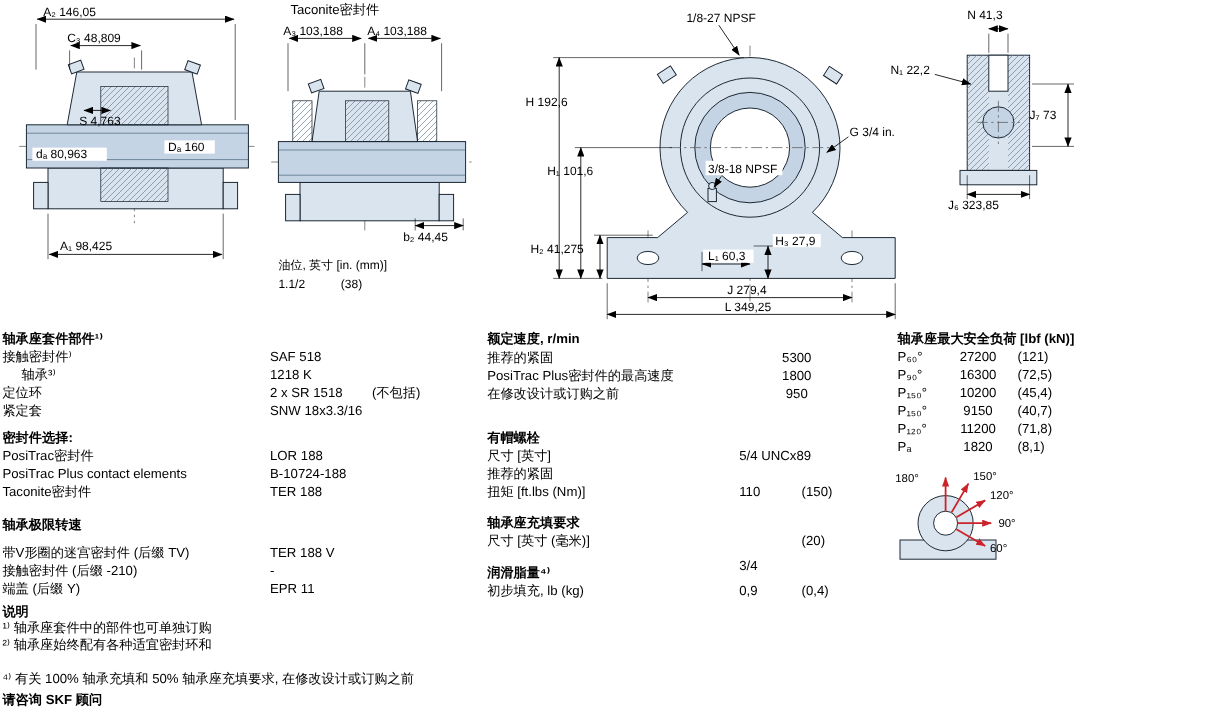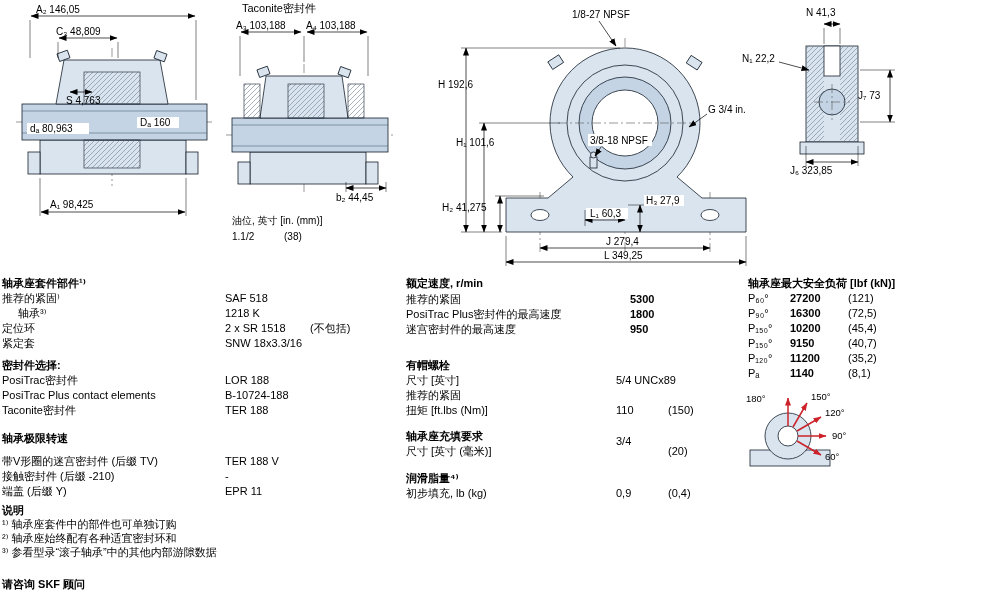--- a/index.html
+++ b/index.html
@@ -1,20 +1,20 @@
 <!DOCTYPE html>
 <html><head>
 <meta charset="utf-8">
 <style>
   html,body{margin:0;padding:0;background:#fff;}
   .page{position:relative;width:1005px;height:600px;background:#fff;overflow:hidden;
         font-family:"Liberation Sans","DejaVu Sans",sans-serif;color:#000;}
   .t{position:absolute;font-size:11px;line-height:1.1;white-space:nowrap;}
   .b{font-weight:bold;}
-  .ra{text-align:left;font-weight:bold;}
+  .ra{text-align:center;}
   svg text{font-family:"Liberation Sans","DejaVu Sans",sans-serif;font-size:10px;fill:#000;}
   svg text.tt{font-size:11px;}
   svg text.sm{font-size:9.5px;}
   .part{fill:#d9e4ef;stroke:#14202c;stroke-width:0.8;}
   .part2{fill:#c5d4e4;stroke:#14202c;stroke-width:0.8;}
   .bore{fill:#ffffff;stroke:#14202c;stroke-width:0.8;}
   .ring{fill:none;stroke:#14202c;stroke-width:0.8;}
   .hatched{fill:url(#hatch);stroke:#14202c;stroke-width:0.6;}
   .hatchonly{fill:url(#hatch);stroke:none;}
   .thin{stroke:#33506a;stroke-width:0.5;}
@@ -200,21 +200,21 @@
     <line class="rarr" x1="58" y1="48" x2="86" y2="48"></line>
     <line class="rarr" x1="57" y1="53" x2="81" y2="67"></line>
     <text class="sm" x="6" y="14">180°</text>
     <text class="sm" x="71" y="12">150°</text>
     <text class="sm" x="85" y="28">120°</text>
     <text class="sm" x="92" y="51">90°</text>
     <text class="sm" x="85" y="72">60°</text>
   </svg>
 
   <span class="t b" style="left:2px;top:277px">轴承座套件部件¹⁾</span>
-  <span class="t" style="left:2px;top:292px">推荐的紧固⁾</span>
+  <span class="t" style="left:2px;top:292px">接触密封件⁾</span>
   <span class="t" style="left:225px;top:292px">SAF 518</span>
   <span class="t" style="left:18px;top:307px">轴承³⁾</span>
   <span class="t" style="left:225px;top:307px">1218 K</span>
   <span class="t" style="left:2px;top:322px">定位环</span>
   <span class="t" style="left:225px;top:322px">2 x SR 1518</span>
   <span class="t" style="left:310px;top:322px">(不包括)</span>
   <span class="t" style="left:2px;top:337px">紧定套</span>
   <span class="t" style="left:225px;top:337px">SNW 18x3.3/16</span>
 
   <span class="t b" style="left:2px;top:359px">密封件选择:</span>
@@ -231,34 +231,34 @@
   <span class="t" style="left:2px;top:470px">接触密封件 (后缀 -210)</span>
   <span class="t" style="left:225px;top:470px">-</span>
   <span class="t" style="left:2px;top:485px">端盖 (后缀 Y)</span>
   <span class="t" style="left:225px;top:485px">EPR 11</span>
 
   <span class="t b" style="left:406px;top:277px">额定速度, r/min</span>
   <span class="t" style="left:406px;top:293px">推荐的紧固</span>
   <span class="t ra" style="left:630px;top:293px;width:68px">5300</span>
   <span class="t" style="left:406px;top:308px">PosiTrac Plus密封件的最高速度</span>
   <span class="t ra" style="left:630px;top:308px;width:68px">1800</span>
-  <span class="t" style="left:406px;top:323px">迷宫密封件的最高速度</span>
+  <span class="t" style="left:406px;top:323px">在修改设计或订购之前</span>
   <span class="t ra" style="left:630px;top:323px;width:68px">950</span>
 
   <span class="t b" style="left:406px;top:359px">有帽螺栓</span>
   <span class="t" style="left:406px;top:374px">尺寸 [英寸]</span>
   <span class="t" style="left:616px;top:374px">5/4 UNCx89</span>
   <span class="t" style="left:406px;top:389px">推荐的紧固</span>
   <span class="t" style="left:406px;top:404px">扭矩 [ft.lbs (Nm)]</span>
   <span class="t" style="left:616px;top:404px">110</span>
   <span class="t" style="left:668px;top:404px">(150)</span>
 
   <span class="t b" style="left:406px;top:430px">轴承座充填要求</span>
   <span class="t" style="left:406px;top:445px">尺寸 [英寸 (毫米)]</span>
-  <span class="t" style="left:616px;top:435px">3/4</span>
+  <span class="t" style="left:616px;top:466px">3/4</span>
   <span class="t" style="left:668px;top:445px">(20)</span>
 
   <span class="t b" style="left:406px;top:472px">润滑脂量⁴⁾</span>
   <span class="t" style="left:406px;top:487px">初步填充, lb (kg)</span>
   <span class="t" style="left:616px;top:487px">0,9</span>
   <span class="t" style="left:668px;top:487px">(0,4)</span>
 
   <span class="t b" style="left:748px;top:277px">轴承座最大安全负荷 [lbf (kN)]</span>
   <span class="t" style="left:748px;top:292px">P₆₀°</span>
   <span class="t ra" style="left:790px;top:292px;width:50px">27200</span>
@@ -267,24 +267,24 @@
   <span class="t ra" style="left:790px;top:307px;width:50px">16300</span>
   <span class="t" style="left:848px;top:307px">(72,5)</span>
   <span class="t" style="left:748px;top:322px">P₁₅₀°</span>
   <span class="t ra" style="left:790px;top:322px;width:50px">10200</span>
   <span class="t" style="left:848px;top:322px">(45,4)</span>
   <span class="t" style="left:748px;top:337px">P₁₅₀°</span>
   <span class="t ra" style="left:790px;top:337px;width:50px">9150</span>
   <span class="t" style="left:848px;top:337px">(40,7)</span>
   <span class="t" style="left:748px;top:352px">P₁₂₀°</span>
   <span class="t ra" style="left:790px;top:352px;width:50px">11200</span>
-  <span class="t" style="left:848px;top:352px">(35,2)</span>
+  <span class="t" style="left:848px;top:352px">(71,8)</span>
   <span class="t" style="left:748px;top:367px">Pₐ</span>
-  <span class="t ra" style="left:790px;top:367px;width:50px">1140</span>
+  <span class="t ra" style="left:790px;top:367px;width:50px">1820</span>
   <span class="t" style="left:848px;top:367px">(8,1)</span>
 
   <span class="t b" style="left:2px;top:504px">说明</span>
   <span class="t" style="left:2px;top:518px">¹⁾ 轴承座套件中的部件也可单独订购</span>
   <span class="t" style="left:2px;top:532px">²⁾ 轴承座始终配有各种适宜密封环和</span>
-  <span class="t" style="left:2px;top:546px">³⁾ 参看型录“滚子轴承”中的其他内部游隙数据</span>
+  <span class="t" style="left:2px;top:560px">⁴⁾ 有关 100% 轴承充填和 50% 轴承座充填要求, 在修改设计或订购之前</span>
   <span class="t b" style="left:2px;top:578px">请咨询 SKF 顾问</span>
 
 </div>
 
 </body></html>

